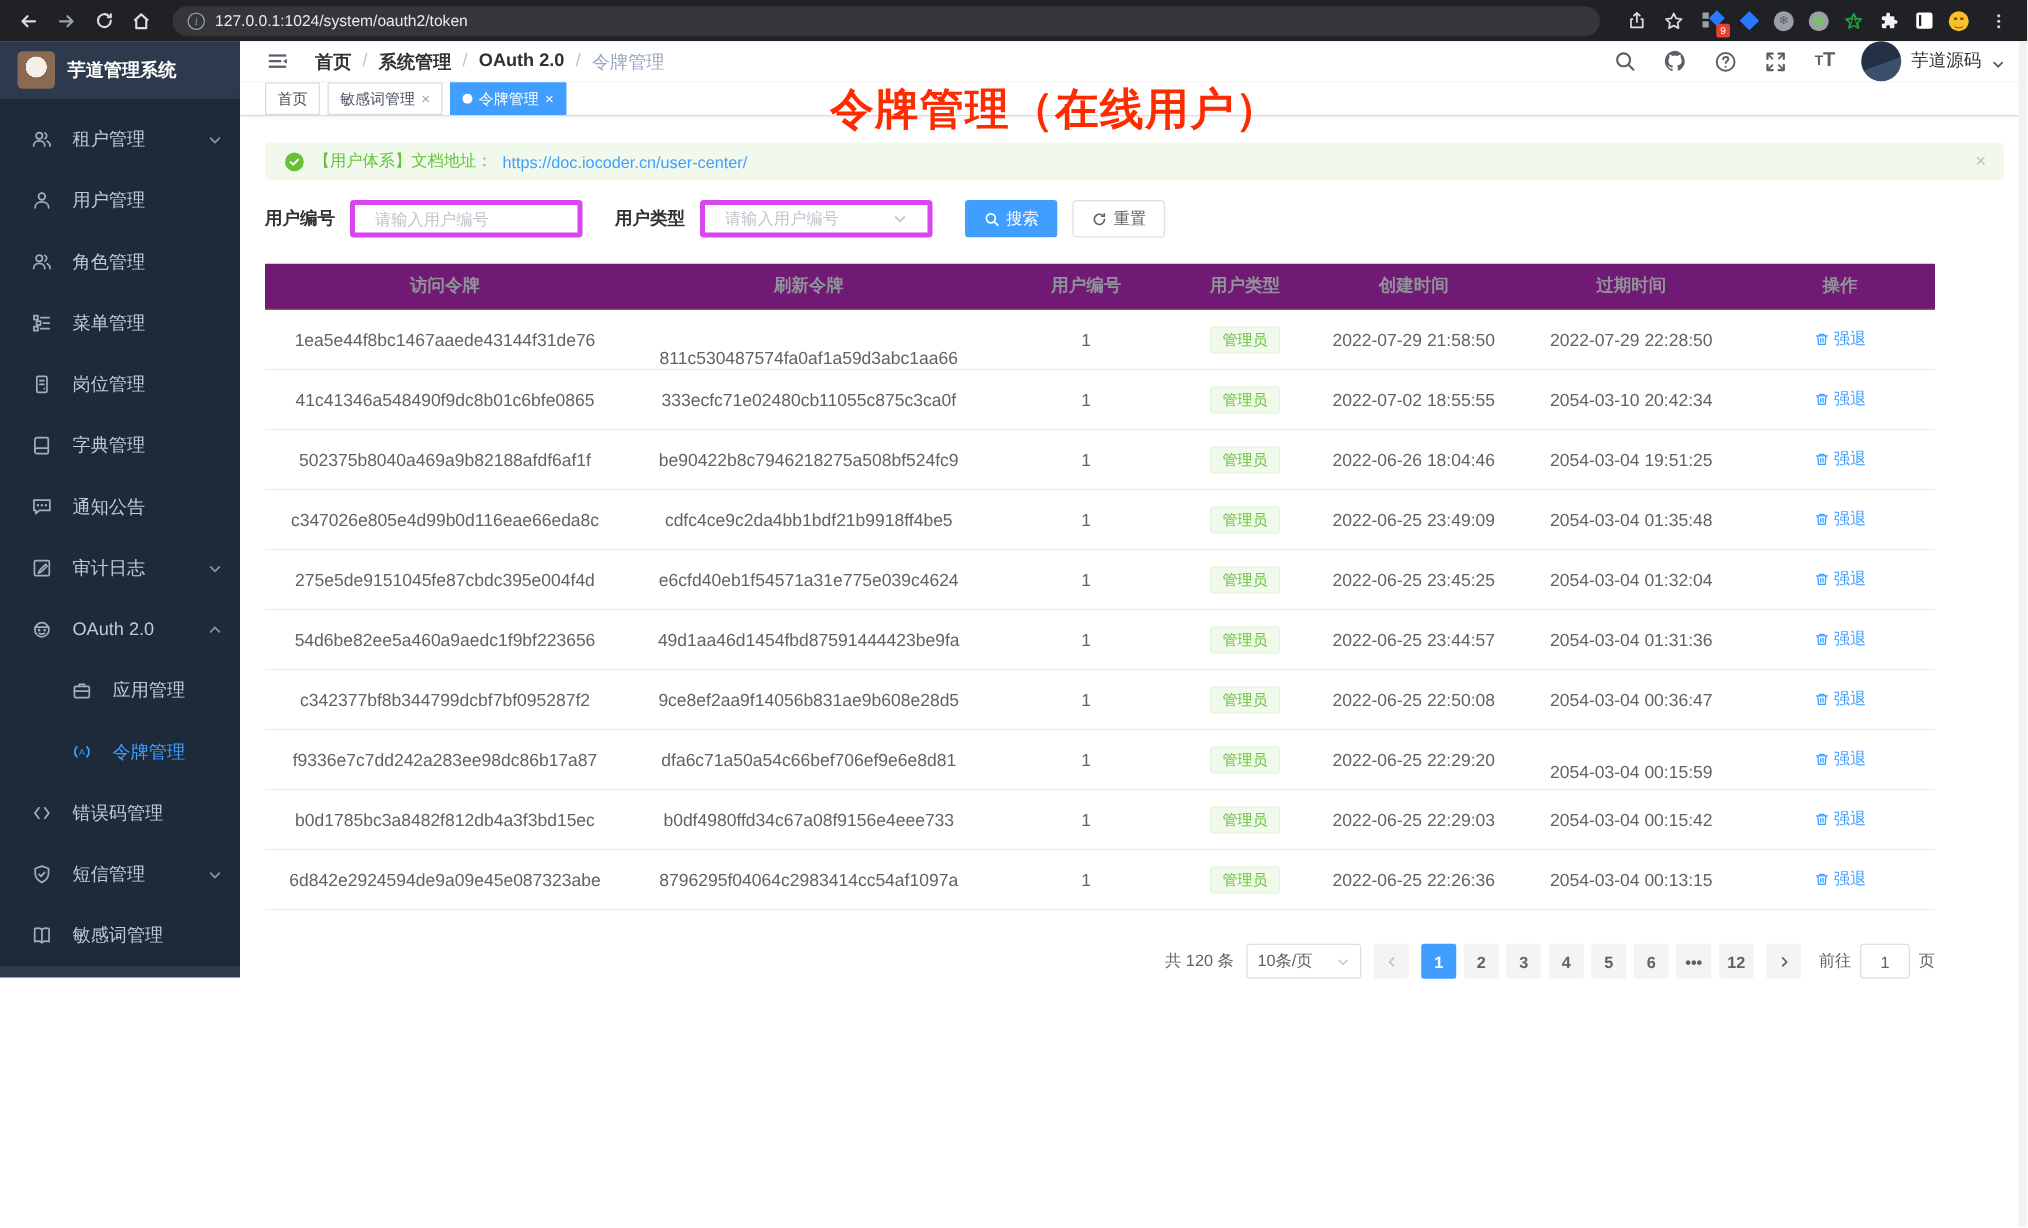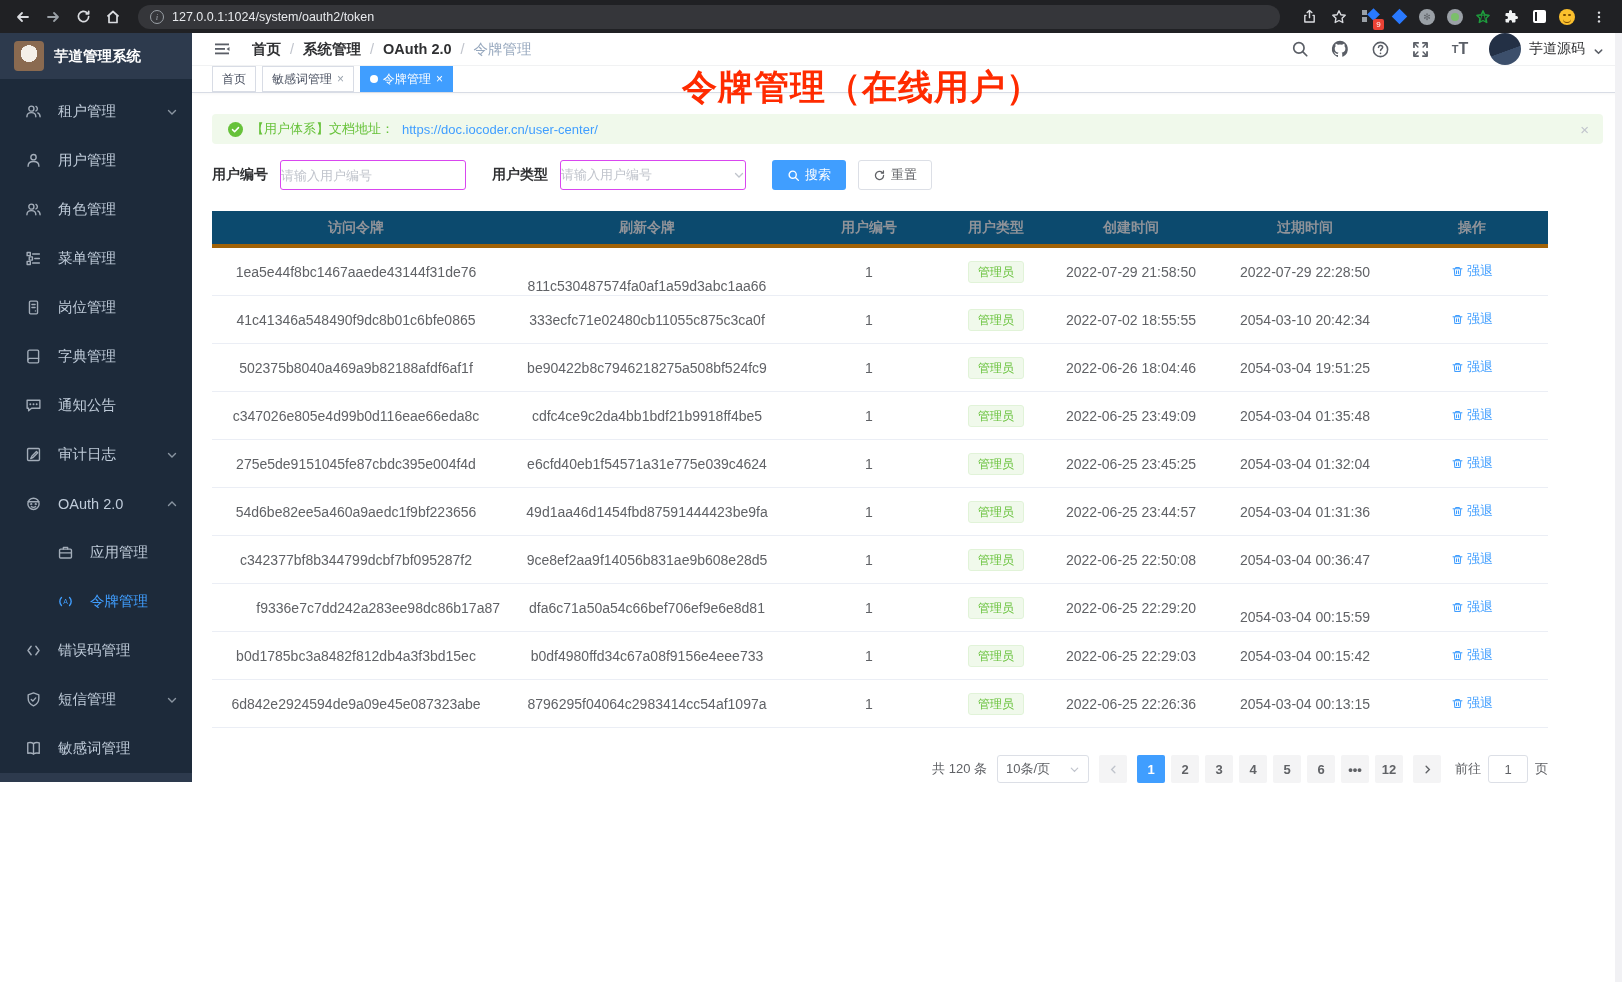--- a/index.html
+++ b/index.html
@@ -70,53 +70,53 @@
   
   .content { padding:21px 19px 0 20px; }
   .alert { position:relative; height:30px; background:#f0f9eb; border-radius:4px; display:flex; align-items:center; padding:0 16px; gap:8px; }
   .alert-check { width:15px; height:15px; border-radius:50%; background:#67c23a; color:#fff; display:flex; align-items:center; justify-content:center; flex:0 0 auto; }
   .alert-text { font-size:13px; color:#67c23a; }
   .alert-link { font-size:13px; color:#409eff; text-decoration:none; cursor:pointer; }
   .alert-close { position:absolute; right:14px; top:50%; transform:translateY(-50%); color:#c0c4cc; font-size:15px; cursor:pointer; }
 
   .filters { margin-top:16px; display:flex; align-items:center; }
   .f-label { font-size:14px; font-weight:bold; color:#303133; margin-right:12px; white-space:nowrap; }
-  .f-input, .f-select { width:186px; height:30px; border:1px solid #d946ef; border-radius:3px; background:#fff; display:flex; align-items:center; padding:0 0; color:#c0c4cc; font-size:13px; }
+  .f-input, .f-select { width:186px; height:30px; border:4px solid #d946ef; border-radius:3px; background:#fff; display:flex; align-items:center; padding:0 16px; color:#c0c4cc; font-size:13px; }
   .f-input input { border:none; outline:none; width:100%; font-size:13px; color:#606266; font-family:inherit; }
   .f-input input::placeholder { color:#c0c4cc; }
   .f-select { justify-content:space-between; cursor:pointer; }
   .f-select .sel-caret { color:#c0c4cc; display:flex; }
   .gap24 { width:26px; } .gap12 { width:12px; }
   .btn { height:30px; border-radius:3px; display:flex; align-items:center; gap:5px; padding:0 14px; font-size:13px; cursor:pointer; border:1px solid transparent; }
   .btn-primary { background:#409eff; color:#fff; }
   .btn-plain { background:#fff; color:#606266; border-color:#dcdfe6; }
 
   
   .table-wrap { margin-top:21px; width:1336px; font-size:14px; }
-  .t-head { display:flex; height:37px; align-items:center; background:#0c4a6e; border-bottom:4px solid #a16207; }
+  .t-head { display:flex; height:37px; align-items:center; background:#701a75; border-bottom:1px solid #a16207; }
   .t-head .t-cell { color:#909399; font-weight:bold; }
   .t-row { display:flex; height:48px; align-items:center; border-bottom:1px solid #ebeef5; }
   .t-cell { text-align:center; color:#606266; overflow:hidden; white-space:nowrap; }
   .tag-success { display:inline-block; padding:0 9px; height:22px; line-height:20px; font-size:12px; color:#67c23a; background:#f0f9eb; border:1px solid #e1f3d8; border-radius:3px; }
   .act-link { color:#409eff; font-size:13px; display:inline-flex; align-items:center; gap:3px; cursor:pointer; }
 
   
   .pagination { margin-top:27px; width:1336px; display:flex; align-items:center; justify-content:flex-end; gap:10px; font-size:13px; color:#606266; }
   .pg-select { width:92px; height:28px; border:1px solid #dcdfe6; border-radius:3px; display:flex; align-items:center; justify-content:space-between; padding:0 8px; color:#606266; cursor:pointer; }
   .pg-select .sel-caret { color:#c0c4cc; display:flex; }
   .pg-btn { min-width:28px; height:28px; background:#f4f4f5; border-radius:2px; display:flex; align-items:center; justify-content:center; color:#606266; cursor:pointer; font-size:13px; padding:0 4px; }
   .pg-btn.disabled { color:#c0c4cc; }
   .pg-pages { display:flex; gap:6px; }
   .pg-page { min-width:28px; height:28px; background:#f4f4f5; border-radius:2px; display:flex; align-items:center; justify-content:center; color:#606266; cursor:pointer; font-size:13px; font-weight:bold; }
   .pg-page.active { background:#409eff; color:#fff; }
   .pg-goto { display:flex; align-items:center; gap:7px; margin-left:4px; }
   .pg-goto input { width:40px; height:28px; border:1px solid #dcdfe6; border-radius:3px; text-align:center; font-size:13px; color:#606266; outline:none; font-family:inherit; }
 
   
-  .overlay-title { position:absolute; left:682px; top:64px; font-size:35px; font-weight:bold; color:#ff2b00; white-space:nowrap; letter-spacing:1px; z-index:30; }
+  .overlay-title { position:absolute; left:664px; top:64px; font-size:35px; font-weight:bold; color:#ff2b00; white-space:nowrap; letter-spacing:1px; z-index:30; }
 
   
   .scroll-strip { position:absolute; right:0; top:33px; width:7px; height:949px; background:#f1f1f4; }
 </style>
 </head>
 <body>
 
 <div class="screen">
 
   <div class="browser-bar">
@@ -644,21 +644,21 @@
                 <div class="t-cell" style="width: 152px;"><span class="act-link">
                     <span style="display:flex">
                       <svg width="13" height="13" viewBox="0 0 16 16" fill="none" stroke="currentColor" stroke-width="1.3" stroke-linecap="round" stroke-linejoin="round">
                         <path d="M2.5 4.5h11M5.8 4.5V3h4.4v1.5M4 4.5l.7 8.5h6.6l.7-8.5M6.8 7v3.6M9.2 7v3.6"></path>
                       </svg>
                     </span>
                     <span>强退</span>
                   </span></div>
               </div>
               <div class="t-row">
-                <div class="t-cell" style="width: 288px; text-align: right;">f9336e7c7dd242a283ee98dc86b17a87</div>
+                <div class="t-cell" style="width: 288px;">f9336e7c7dd242a283ee98dc86b17a87</div>
                 <div class="t-cell" style="width: 294px;">dfa6c71a50a54c66bef706ef9e6e8d81</div>
                 <div class="t-cell" style="width: 150px;">1</div>
                 <div class="t-cell" style="width: 104px;"><span class="tag-success">管理员</span></div>
                 <div class="t-cell" style="width: 166px;">2022-06-25 22:29:20</div>
                 <div class="t-cell" style="width: 182px; margin-top: 18px;">2054-03-04 00:15:59</div>
                 <div class="t-cell" style="width: 152px;"><span class="act-link">
                     <span style="display:flex">
                       <svg width="13" height="13" viewBox="0 0 16 16" fill="none" stroke="currentColor" stroke-width="1.3" stroke-linecap="round" stroke-linejoin="round">
                         <path d="M2.5 4.5h11M5.8 4.5V3h4.4v1.5M4 4.5l.7 8.5h6.6l.7-8.5M6.8 7v3.6M9.2 7v3.6"></path>
                       </svg>

